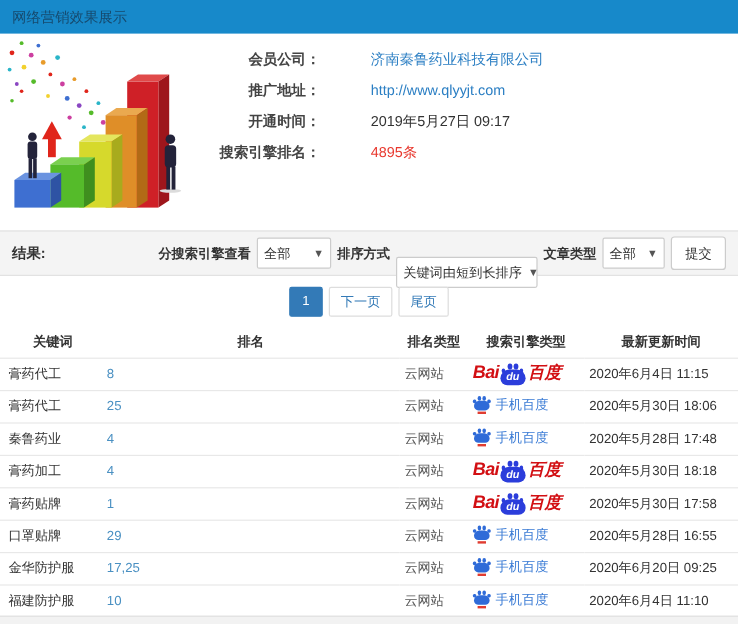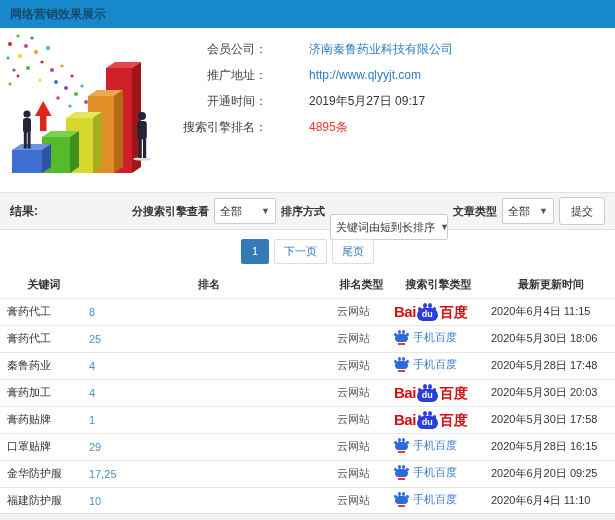--- a/index.html
+++ b/index.html
@@ -2,28 +2,28 @@
 <html><head>
 <meta charset="utf-8">
 <style>
   * { margin:0; padding:0; box-sizing:border-box; }
   html,body { width:615px; height:520px; overflow:hidden; }
   body { background:#f2f2f2; font-family:"Liberation Sans","DejaVu Sans",sans-serif; font-size:12px; color:#333; }
   .page { width:615px; height:514px; background:#fff; border-bottom:1px solid #ddd; overflow:hidden; }
 
   
   .titlebar { height:28px; background:#1789ca; display:flex; align-items:center; padding:0 10px; }
-  .titlebar .title { color:#164a6e; font-weight:bold; font-size:12px; }
+  .titlebar .title { color:#164a6e; font-weight:normal; font-size:12px; }
 
   
   .top { display:flex; height:164px; }
   .illustration { width:175px; height:164px; flex:0 0 175px; }
   .info { flex:1; padding-top:8px; }
   .info-row { height:26px; display:flex; align-items:center; }
-  .info-label { width:92px; text-align:right; font-weight:normal; color:#444; margin-right:10px; flex:0 0 92px; }
+  .info-label { width:92px; text-align:right; font-weight:bold; color:#444; margin-right:10px; flex:0 0 92px; }
   .info-value { color:#333;margin-left:32px; }
   a.info-value.link { color:#2a7ec3; text-decoration:none; }
   .info-value.highlight { color:#e8392f; }
 
   
   .filterbar { height:38px; background:#f4f4f4; border-top:1px solid #e2e2e2; border-bottom:1px solid #e2e2e2;
                display:flex; align-items:center; padding:0 10px; }
   .result-label { font-weight:bold; color:#333; font-size:12px; }
   .controls { margin-left:auto; display:flex; align-items:center; gap:5px; font-size:11px; }
   .ctrl-label { font-weight:bold; color:#333; white-space:nowrap; }
@@ -45,21 +45,21 @@
   table { width:100%; border-collapse:collapse; font-size:11px; table-layout:fixed; }
   col.c1{width:85px;} col.c2{width:248px;} col.c3{width:57px;} col.c4{width:97px;} col.c5{width:auto;}
   th { text-align:center; font-weight:bold; color:#333; height:26px; padding:0 4px; }
   td { height:27px; padding:0 4px; border-top:1px solid #e8e8e8; }
   th:first-child, td:first-child { padding-left:7px; }
   td.rank { color:#4a90c2; }
   td.rank-type { color:#555; }
   td.time { color:#333; }
 
   
-  .logo-pc { display:inline-flex; align-items:center; font-weight:bold; line-height:1; }
+  .logo-pc { display:inline-flex; align-items:flex-start; font-weight:bold; line-height:1;font-style:italic; }
   .logo-pc .bai { color:#d20f13; font-size:15px; letter-spacing:-0.5px; }
   .paw-pc { position:relative; width:21px; height:18px; margin:0 1px; display:inline-block; }
   .paw-pc .pad { position:absolute; left:0; bottom:0; width:21px; height:13px; background:#2b3ddb;
                  border-radius:10px 10px 8px 8px; color:#fff; font-size:9px; text-align:center;
                  line-height:13px; font-weight:bold; }
   .paw-pc .toe { position:absolute; background:#2b3ddb; border-radius:50%; }
   .paw-pc .t1 { left:1px;  top:4px; width:3px; height:4px; }
   .paw-pc .t2 { left:6px;  top:0;   width:4px; height:5px; }
   .paw-pc .t3 { left:11px; top:0;   width:4px; height:5px; }
   .paw-pc .t4 { left:16px; top:4px; width:3px; height:4px; }
@@ -303,21 +303,21 @@
           <span class="toe t1"></span>
                 <span class="toe t2"></span>
                 <span class="toe t3"></span>
                 <span class="toe t4"></span>
           <span class="pad du">du</span>
         </span>
         <span class="cn">百度</span>
       </span>
       
     </td>
-    <td class="time">2020年5月30日 20:03</td>
+    <td class="time">2020年5月30日 18:18</td>
   </tr>
         <tr>
     <td>膏药贴牌</td>
     <td class="rank">1</td>
     <td class="rank-type">云网站</td>
     <td class="engine-cell">
       <span class="logo-pc">
         <span class="bai">Bai</span>
         <span class="paw-pc">
           <span class="toe t1"></span>
@@ -343,21 +343,21 @@
           <span class="toe t1"></span>
                 <span class="toe t2"></span>
                 <span class="toe t3"></span>
                 <span class="toe t4"></span>
           <span class="pad"></span>
                 <span class="line"></span>
         </span>
         <span class="mlabel">手机百度</span>
       </span>
     </td>
-    <td class="time">2020年5月28日 16:15</td>
+    <td class="time">2020年5月28日 16:55</td>
   </tr>
         <tr>
     <td>金华防护服</td>
     <td class="rank">17,25</td>
     <td class="rank-type">云网站</td>
     <td class="engine-cell">
       
       <span class="logo-mobile">
         <span class="paw-m">
           <span class="toe t1"></span>

